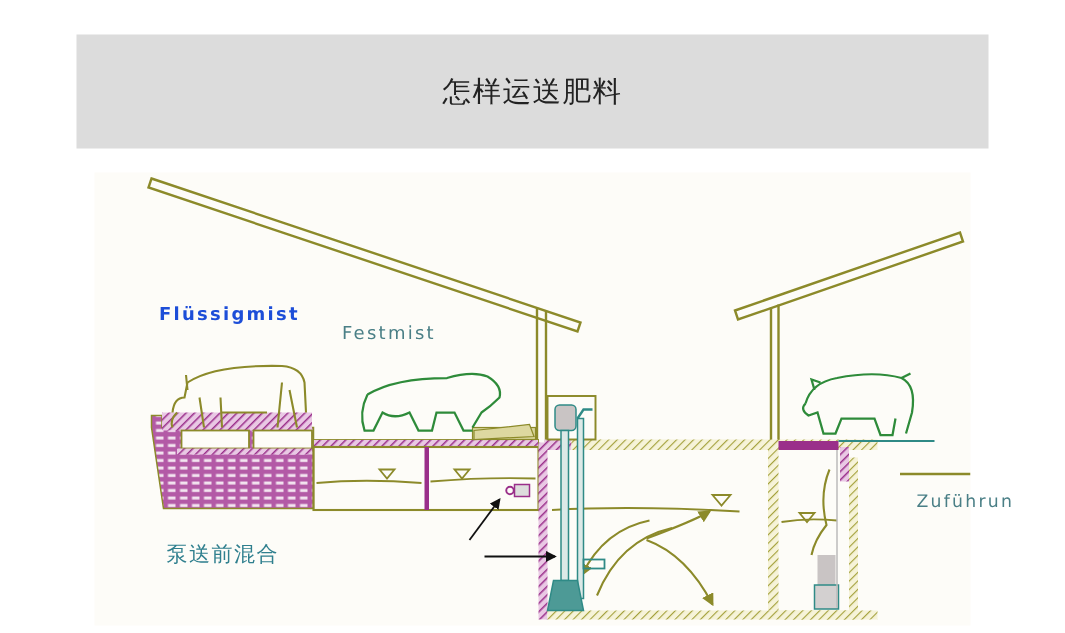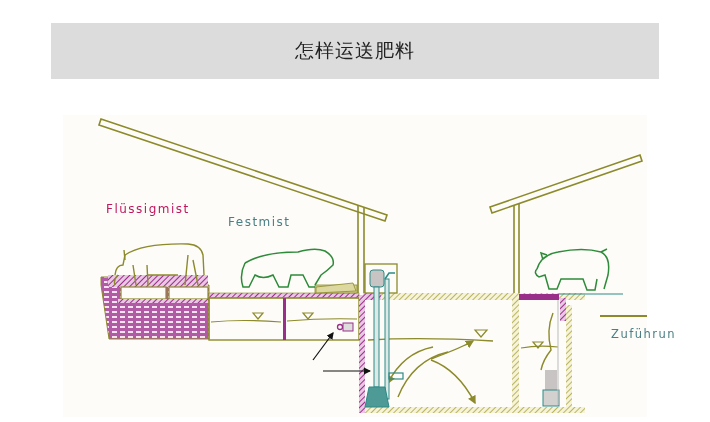--- a/index.html
+++ b/index.html
@@ -1,17 +1,17 @@
 <!DOCTYPE html>
 <html><head>
 <meta charset="utf-8">
 <style>
   html, body { margin:0; padding:0; background:#ffffff; }
   body { width:710px; height:422px; position:relative; overflow:hidden; font-family:"DejaVu Sans", sans-serif; }
-  .banner { position:absolute; left:51px; top:23px; width:608px; height:56px; background:#dcdcdc; display:flex; align-items:center; justify-content:center; }
+  .banner { position:absolute; left:51px; top:23px; width:608px; height:76px; background:#dcdcdc; display:flex; align-items:center; justify-content:center; }
   .banner-title { font-family:"DejaVu Serif", serif; font-size:19px; color:#222; letter-spacing:1px; }
   .diagram { position:absolute; left:63px; top:115px; width:584px; height:302px; background:#fdfcf8; }
   svg { position:absolute; left:0; top:0; }
   .lbl { position:absolute; font-family:"DejaVu Sans", sans-serif; letter-spacing:1.5px; }
 </style>
 </head>
 <body>
 
 <div class="banner">
   <span class="banner-title">怎样运送肥料</span>
@@ -131,16 +131,17 @@
     <g>
       <path d="M253,172 L290,168 L293,176 L253,178 Z" fill="#ddd8a0" stroke="#8c8a2a" stroke-width="0.8"></path>
     </g>
 
     <g>
       <line x1="250" y1="245" x2="270" y2="218" stroke="#111" stroke-width="1.2" marker-end="url(#arrowHead)"></line>
       <line x1="260" y1="256" x2="307" y2="256" stroke="#111" stroke-width="1.2" marker-end="url(#arrowHead)"></line>
     </g>
   </svg>
 
-  <span class="lbl" style="left:43px;top:87px;font-size:12px;color:#be185d;">Flüssigmist</span>
+  <span class="lbl" style="left:43px;top:87px;font-size:12px;color:#1d4ed8;font-weight:bold;">Flüssigmist</span>
   <span class="lbl" style="left:165px;top:100px;font-size:12px;color:#4a7f86;">Festmist</span>
+  <span class="lbl" style="left:48px;top:246px;font-size:14px;color:#2f7f8e;letter-spacing:1px;">泵送前混合</span>
   <span class="lbl" style="left:525px;top:212px;font-size:11.5px;color:#4a7f86;margin-left:23px;">Zuführun</span>
 </div>
 
 </body></html>

